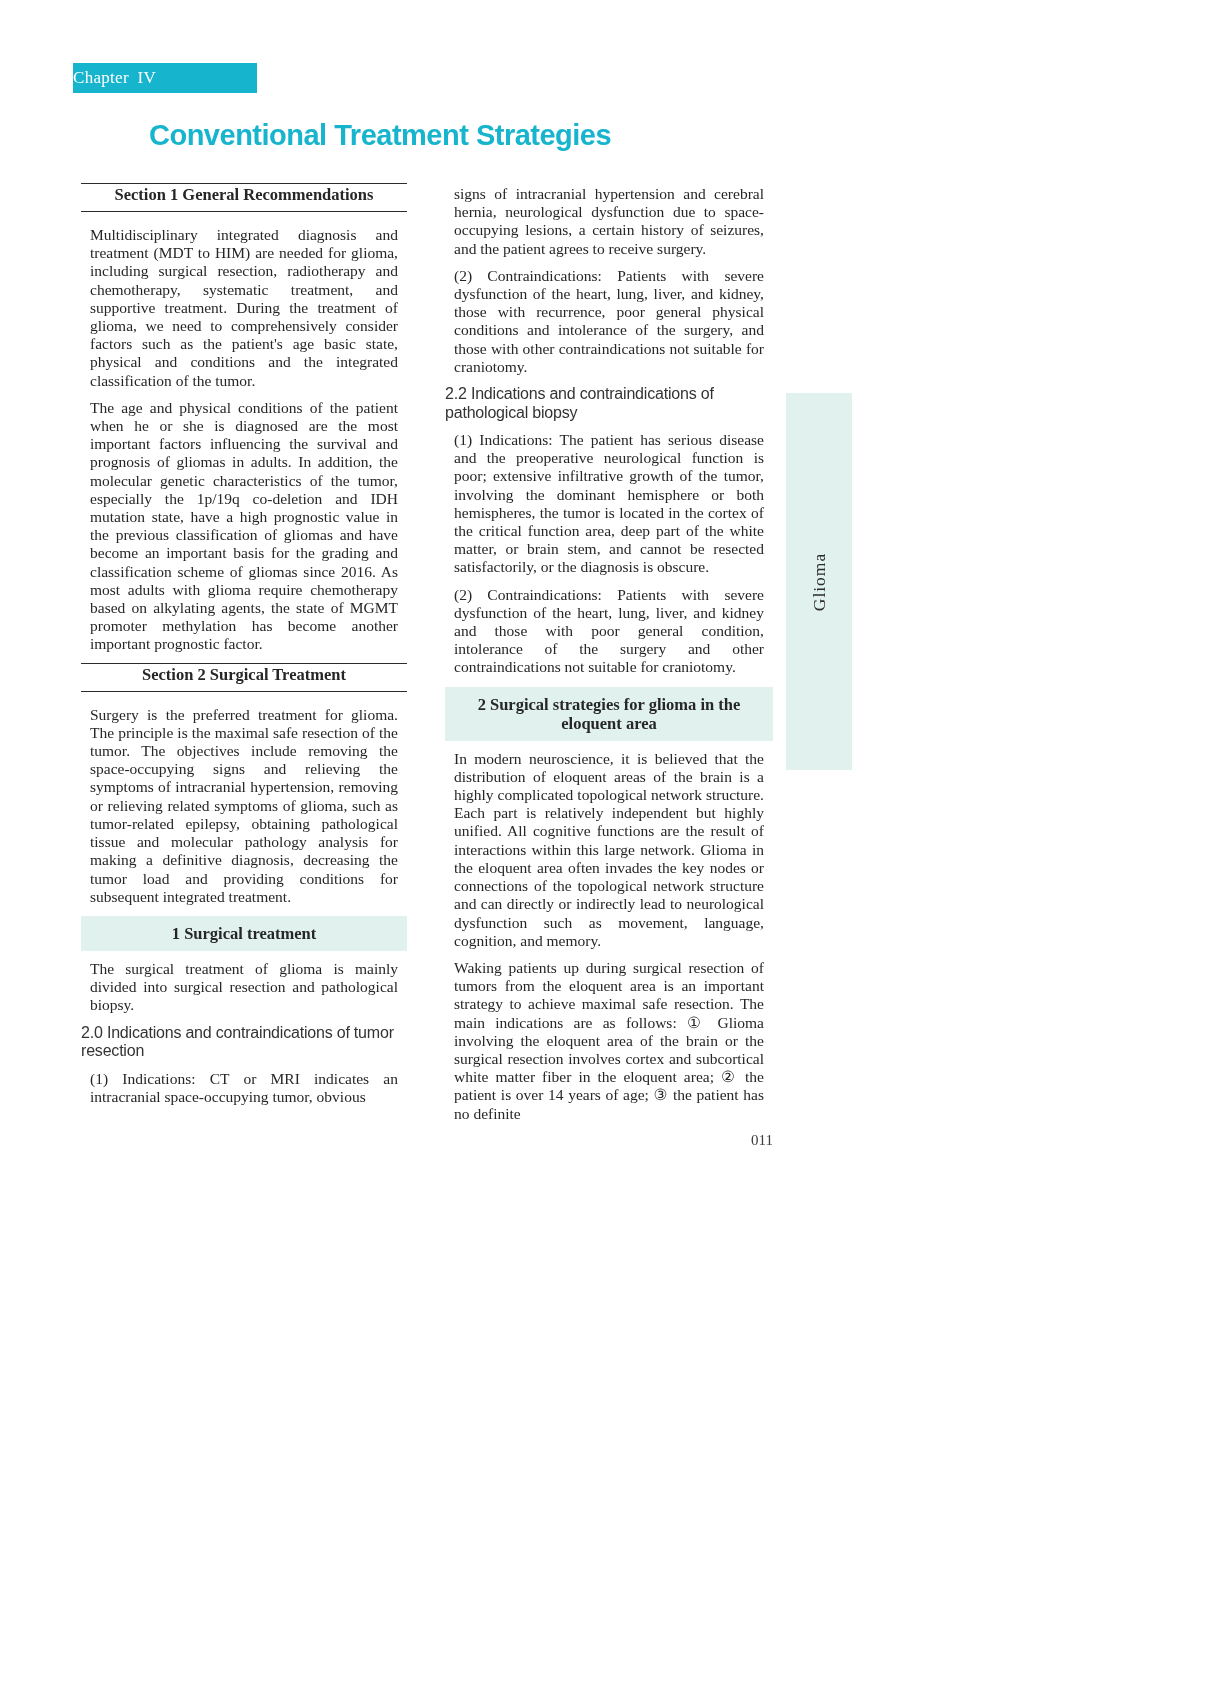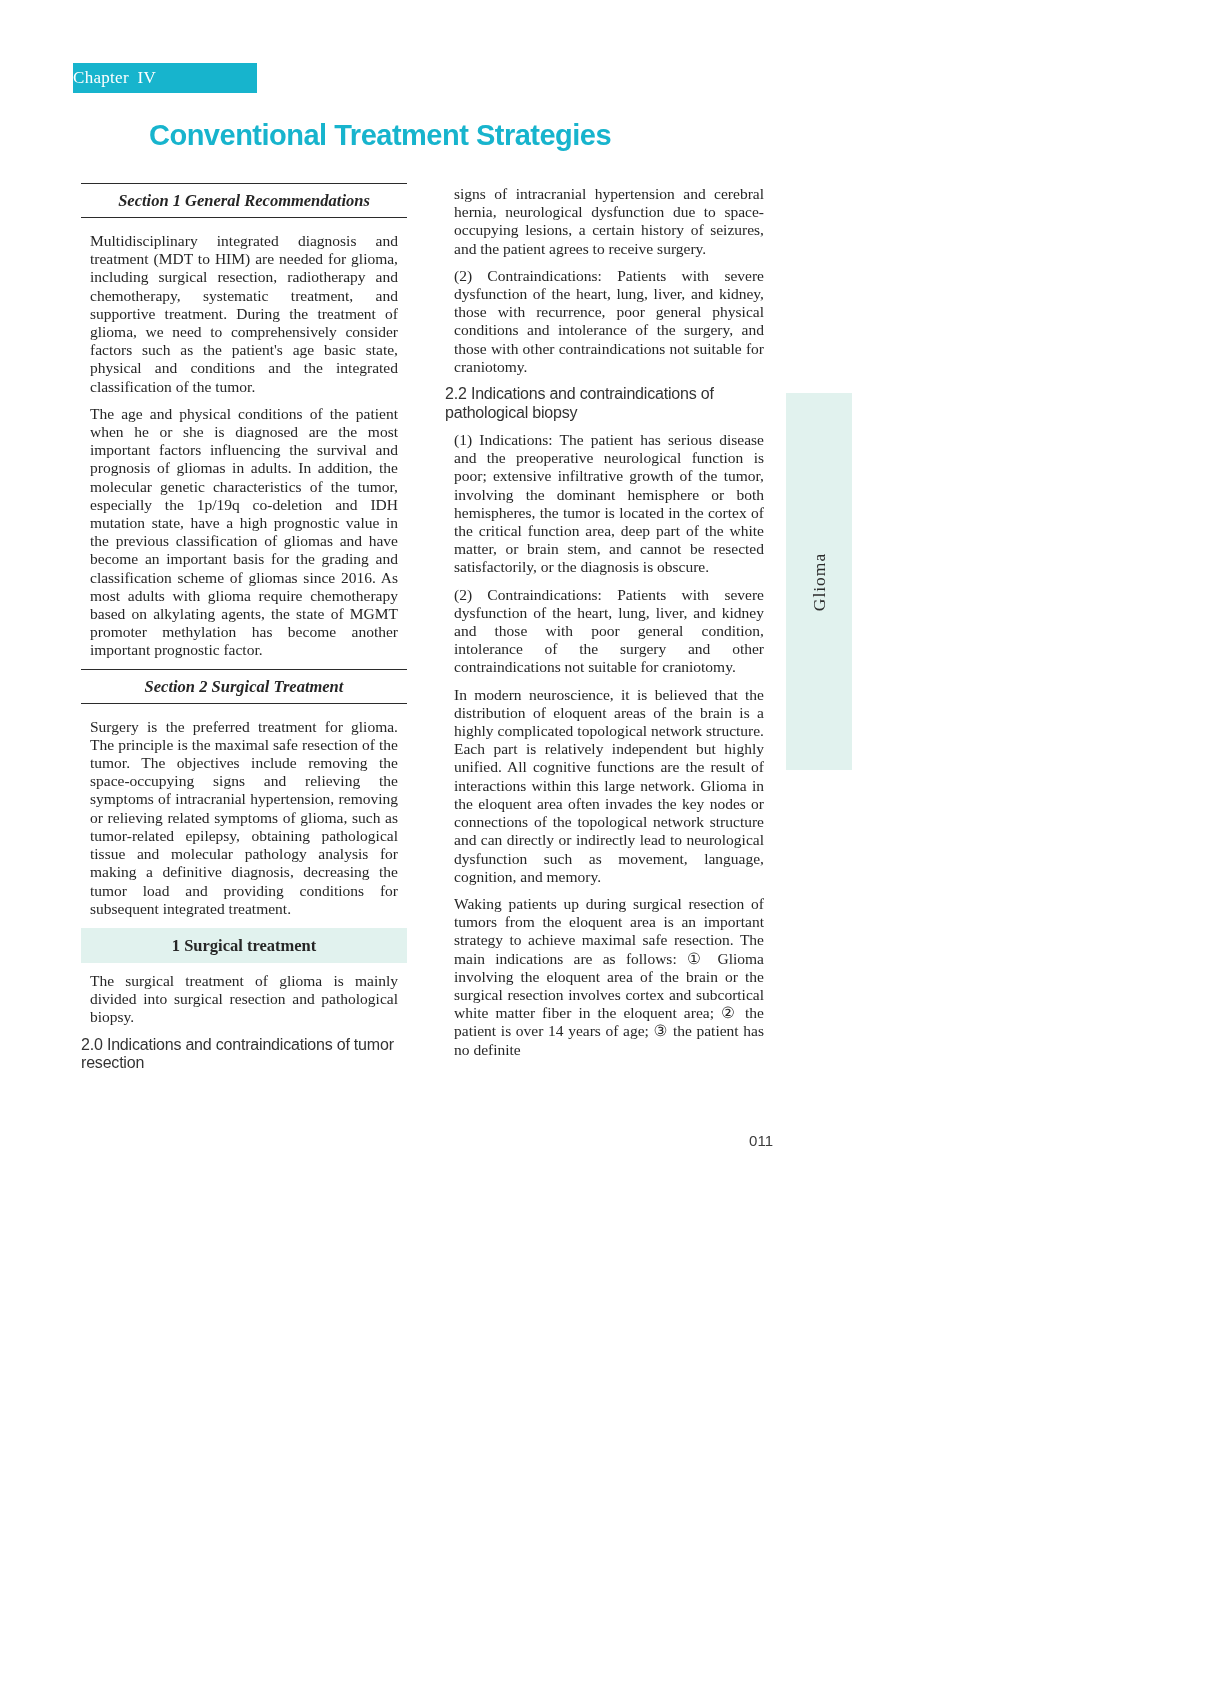--- a/index.html
+++ b/index.html
@@ -28,21 +28,21 @@
   .col{position:absolute;text-align:justify;}
   .col-left{left:81px;top:183px;width:326px;}
   .col-right{left:445px;top:176px;width:328px;}
   p.body{
     margin:9px;font-size:15.5px;line-height:18.2px;color:var(--ink);
     text-align:justify;
   }
   .ruled-heading{
     border-top:1.5px solid var(--rule);border-bottom:1.5px solid var(--rule);
     text-align:center;font-weight:bold;font-size:16.5px;line-height:20px;
-    padding:7px 0 6px 0;margin:0 0 14px 0;font-style:italic;
+    padding:1px 0 6px 0;margin:0 0 14px 0;
   }
   .hl-heading{
     background:var(--highlight);text-align:center;font-weight:bold;
     font-size:16.5px;line-height:19px;padding:8px 6px;margin:10px 0 4px 0;
   }
   .sans-heading{
     font-family:"Liberation Sans",sans-serif;font-size:16px;line-height:18.5px;
     color:#333;letter-spacing:-.2px;text-align:left;margin:0;
   }
   .side-tab{
@@ -50,21 +50,21 @@
     background:var(--highlight);
   }
   .side-tab .tab-label{
     position:absolute;left:50%;top:50%;
     transform:translate(-50%,-50%) rotate(-90deg);
     font-family:"Liberation Serif",serif;font-size:17.5px;letter-spacing:1px;
     color:#2b2b2b;white-space:nowrap;
   }
   .page-number{
     position:absolute;left:445px;top:1132px;width:328px;text-align:right;
-    font-family:Liberation Sans, sans-serif;font-size:15px;color:#3c3c3c;
+    font-family:Liberation Serif, serif;font-size:15px;color:#3c3c3c;
   }
 </style>
 </head>
 <body>
 
 <div class="page">
 
   <div class="chapter-box">
     <span>Chapter IV</span>
   </div>
@@ -73,28 +73,30 @@
 
   <div class="col col-left">
     <div class="ruled-heading">Section 1 General Recommendations</div>
     <p class="body">Multidisciplinary integrated diagnosis and treatment (MDT to HIM) are needed for glioma, including surgical resection, radiotherapy and chemotherapy, systematic treatment, and supportive treatment. During the treatment of glioma, we need to comprehensively consider factors such as the patient's age basic state, physical and conditions and the integrated classification of the tumor.</p>
     <p class="body">The age and physical conditions of the patient when he or she is diagnosed are the most important factors influencing the survival and prognosis of gliomas in adults. In addition, the molecular genetic characteristics of the tumor, especially the 1p/19q co-deletion and IDH mutation state, have a high prognostic value in the previous classification of gliomas and have become an important basis for the grading and classification scheme of gliomas since 2016. As most adults with glioma require chemotherapy based on alkylating agents, the state of MGMT promoter methylation has become another important prognostic factor.</p>
     <div class="ruled-heading">Section 2 Surgical Treatment</div>
     <p class="body">Surgery is the preferred treatment for glioma. The principle is the maximal safe resection of the tumor. The objectives include removing the space-occupying signs and relieving the symptoms of intracranial hypertension, removing or relieving related symptoms of glioma, such as tumor-related epilepsy, obtaining pathological tissue and molecular pathology analysis for making a definitive diagnosis, decreasing the tumor load and providing conditions for subsequent integrated treatment.</p>
     <div class="hl-heading">1 Surgical treatment</div>
     <p class="body">The surgical treatment of glioma is mainly divided into surgical resection and pathological biopsy.</p>
     <p class="sans-heading">2.0 Indications and contraindications of tumor resection</p>
+    <p class="body">(1) Indications: CT or MRI indicates an intracranial space-occupying tumor, obvious</p>
   </div>
 
   <div class="col col-right">
     <p class="body">signs of intracranial hypertension and cerebral hernia, neurological dysfunction due to space-occupying lesions, a certain history of seizures, and the patient agrees to receive surgery.</p>
     <p class="body">(2) Contraindications: Patients with severe dysfunction of the heart, lung, liver, and kidney, those with recurrence, poor general physical conditions and intolerance of the surgery, and those with other contraindications not suitable for craniotomy.</p>
     <p class="sans-heading">2.2 Indications and contraindications of pathological biopsy</p>
     <p class="body">(1) Indications: The patient has serious disease and the preoperative neurological function is poor; extensive infiltrative growth of the tumor, involving the dominant hemisphere or both hemispheres, the tumor is located in the cortex of the critical function area, deep part of the white matter, or brain stem, and cannot be resected satisfactorily, or the diagnosis is obscure.</p>
     <p class="body">(2) Contraindications: Patients with severe dysfunction of the heart, lung, liver, and kidney and those with poor general condition, intolerance of the surgery and other contraindications not suitable for craniotomy.</p>
+    <div class="hl-heading">2 Surgical strategies for glioma in the eloquent area</div>
     <p class="body">In modern neuroscience, it is believed that the distribution of eloquent areas of the brain is a highly complicated topological network structure. Each part is relatively independent but highly unified. All cognitive functions are the result of interactions within this large network. Glioma in the eloquent area often invades the key nodes or connections of the topological network structure and can directly or indirectly lead to neurological dysfunction such as movement, language, cognition, and memory.</p>
     <p class="body">Waking patients up during surgical resection of tumors from the eloquent area is an important strategy to achieve maximal safe resection. The main indications are as follows: ① Glioma involving the eloquent area of the brain or the surgical resection involves cortex and subcortical white matter fiber in the eloquent area; ② the patient is over 14 years of age; ③ the patient has no definite</p>
   </div>
 
   <div class="side-tab">
     <span class="tab-label">Glioma</span>
   </div>
 
   <div class="page-number">011</div>
 

